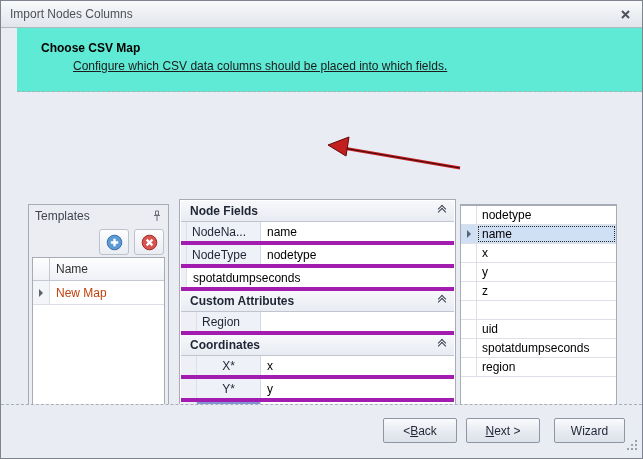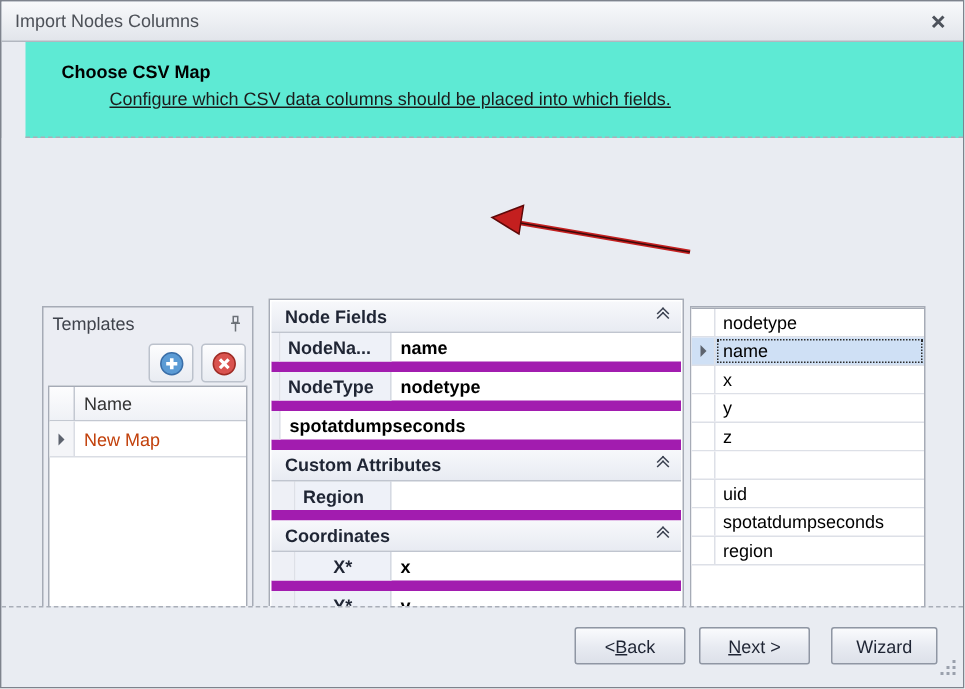--- a/index.html
+++ b/index.html
@@ -43,21 +43,21 @@
   .tg-rind{width:17px;border-right:1px solid #dadde4;display:flex;align-items:center;justify-content:center;box-sizing:border-box;background:#f4f5f8;}
   .tg-cell{flex:1;display:flex;align-items:center;padding-left:6px;color:#c2410c;}
 
   
   .cpanel{left:178px;top:107px;width:277px;height:282px;border:1px solid #a6abb6;background:#fff;padding:1px;}
   .cat{height:20px;flex:0 0 20px;display:flex;align-items:center;font-weight:bold;color:#1f2534;background:linear-gradient(#f7f8fb,#e8ebf2);border-bottom:1px solid #c0c5cf;position:relative;}
   .cat.lvl0{padding-left:9px;}
   .cat.lvl1{padding-left:9px;}
   .chev{position:absolute;right:9px;top:5px;}
   .chev i{display:block;width:5px;height:5px;border-left:1.5px solid #3a4050;border-top:1.5px solid #3a4050;transform:rotate(45deg);margin-bottom:-3px;}
-  .prow{height:19px;flex:0 0 19px;display:flex;border-bottom:7px solid #a21caf;background:#fff;font-weight:bold;}
+  .prow{height:19px;flex:0 0 19px;display:flex;border-bottom:4px solid #a21caf;background:#fff;}
   .gut{background:#eef0f6;border-right:1px solid #dde0e7;box-sizing:border-box;}
   .prow.lvl0 .gut{width:6px;}
   .prow.lvl1 .gut{width:16px;}
   .plabel{background:#eef1f8;border-right:1px solid #d5d9e2;display:flex;align-items:center;padding-left:5px;color:#1f2534;box-sizing:border-box;}
   .prow.lvl0 .plabel{width:74px;}
   .prow.lvl1 .plabel{width:64px;}
   .plabel.center{justify-content:center;padding-left:0;}
   .plabel.sel{background:#8094d6;color:#131a3c;}
   .pval{flex:1;display:flex;align-items:center;padding-left:6px;color:#000;}
 

